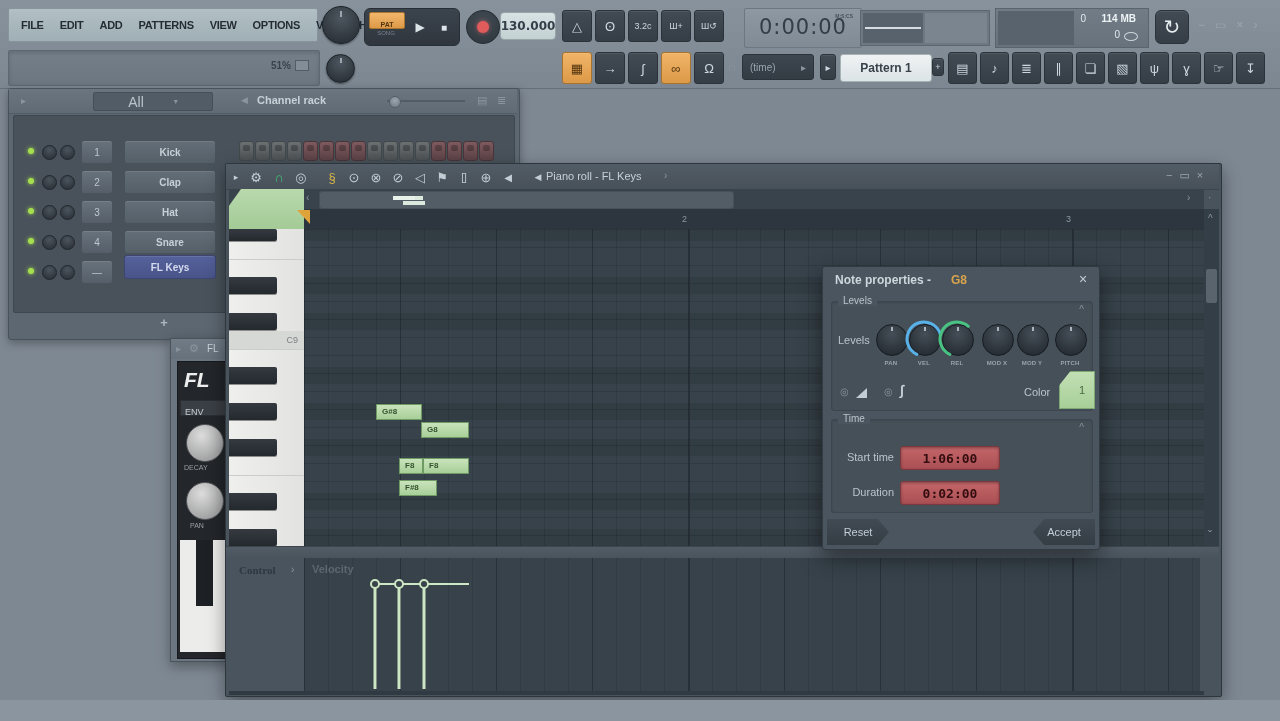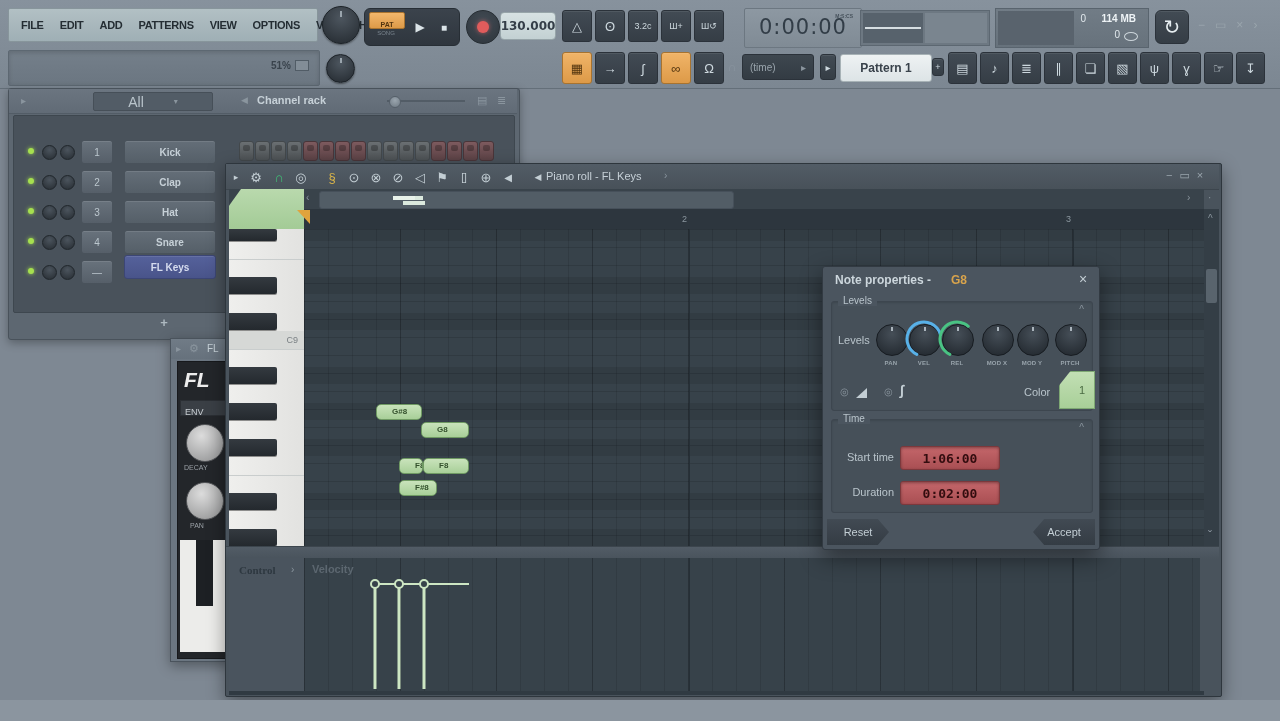--- a/index.html
+++ b/index.html
@@ -21,21 +21,21 @@
   .cr-name{position:absolute;width:90px;height:22px;background:linear-gradient(#646e78,#555f68);border:1px solid #49525b;border-radius:3px;color:#c6d0d7;font-size:10px;font-weight:bold;display:flex;align-items:center;justify-content:center;box-shadow:inset 0 1px 0 rgba(255,255,255,.1);}
   .cr-name.sel{background:linear-gradient(#55619b,#49548a);border-color:#3c4675;color:#d6dcef;}
   .led{position:absolute;width:6px;height:6px;border-radius:50%;background:#a6e04f;box-shadow:0 0 4px #a6e04f;}
   .mknob{position:absolute;width:13px;height:13px;border-radius:50%;background:radial-gradient(circle at 50% 30%,#4b545d,#262c32);border:1px solid #20262b;}
   .cell{position:absolute;width:15px;height:20px;border-radius:3px;box-sizing:border-box;}
   .sa{background:linear-gradient(#6a6f72,#4d5255);border:1px solid #43484b;}
   .sb{background:linear-gradient(#7d5a5e,#5c4246);border:1px solid #4a3539;}
   .cell i{position:absolute;left:3px;top:3px;right:3px;height:6px;border-radius:2px;background:rgba(0,0,0,.25);}
   .prwin{position:absolute;left:225px;top:163px;width:995px;height:532px;background:#49535c;border:1px solid #2e363d;border-radius:2px;box-shadow:0 6px 18px rgba(0,0,0,.4);}
   .pricon{position:absolute;top:4px;width:20px;height:18px;color:#c3ced4;font-size:13px;display:flex;align-items:center;justify-content:center;}
-  .note{position:absolute;height:16px;background:linear-gradient(#c9e3bb,#a8cf98);border:1px solid #6f9a63;border-radius:5px;font-size:8px;font-weight:bold;color:#33502c;line-height:14px;padding-left:15px;box-sizing:border-box;overflow:hidden;}
+  .note{position:absolute;height:16px;background:linear-gradient(#c9e3bb,#a8cf98);border:1px solid #6f9a63;border-radius:0;font-size:8px;font-weight:bold;color:#33502c;line-height:14px;padding-left:5px;box-sizing:border-box;overflow:hidden;}
   .blackkey{position:absolute;left:0;width:48px;background:linear-gradient(#343a40,#24292e);border-radius:0 2px 2px 0;box-shadow:0 1px 0 rgba(0,0,0,.4);}
   .stripe{position:absolute;left:0;right:0;background:rgba(0,0,0,.09);}
   .barline{position:absolute;width:1px;background:#262f36;}
   .np{position:absolute;left:822px;top:266px;width:276px;height:282px;background:#4b555f;border:1px solid #323a42;border-radius:3px;box-shadow:0 8px 22px rgba(0,0,0,.45);z-index:30;}
   .npbox{position:absolute;left:8px;width:260px;border:1px solid #3d464f;border-radius:3px;background:#465059;box-shadow:inset 0 1px 2px rgba(0,0,0,.12);}
   .nphead{position:absolute;left:6px;top:-7px;background:#4b555f;padding:0 5px;font-size:10px;color:#b9c4cb;}
   .npk{position:absolute;width:30px;height:30px;border-radius:50%;background:radial-gradient(circle at 50% 30%,#454e57,#1f252b);border:1px solid #171c21;}
   .npk:after{content:"";position:absolute;left:50%;top:2px;width:2px;height:4px;background:#aab4bc;transform:translateX(-50%);}
   .npklabel{position:absolute;width:40px;text-align:center;font-size:6px;font-weight:bold;color:#99a4ac;letter-spacing:.2px;}
   .reddisp{position:absolute;background:linear-gradient(#c4666a,#a94f53);border:1px solid #7c383c;border-radius:3px;color:#330d0f;font-weight:bold;font-family:"DejaVu Sans Mono",monospace;font-size:13px;display:flex;align-items:center;justify-content:center;box-shadow:inset 0 1px 3px rgba(0,0,0,.35);}

